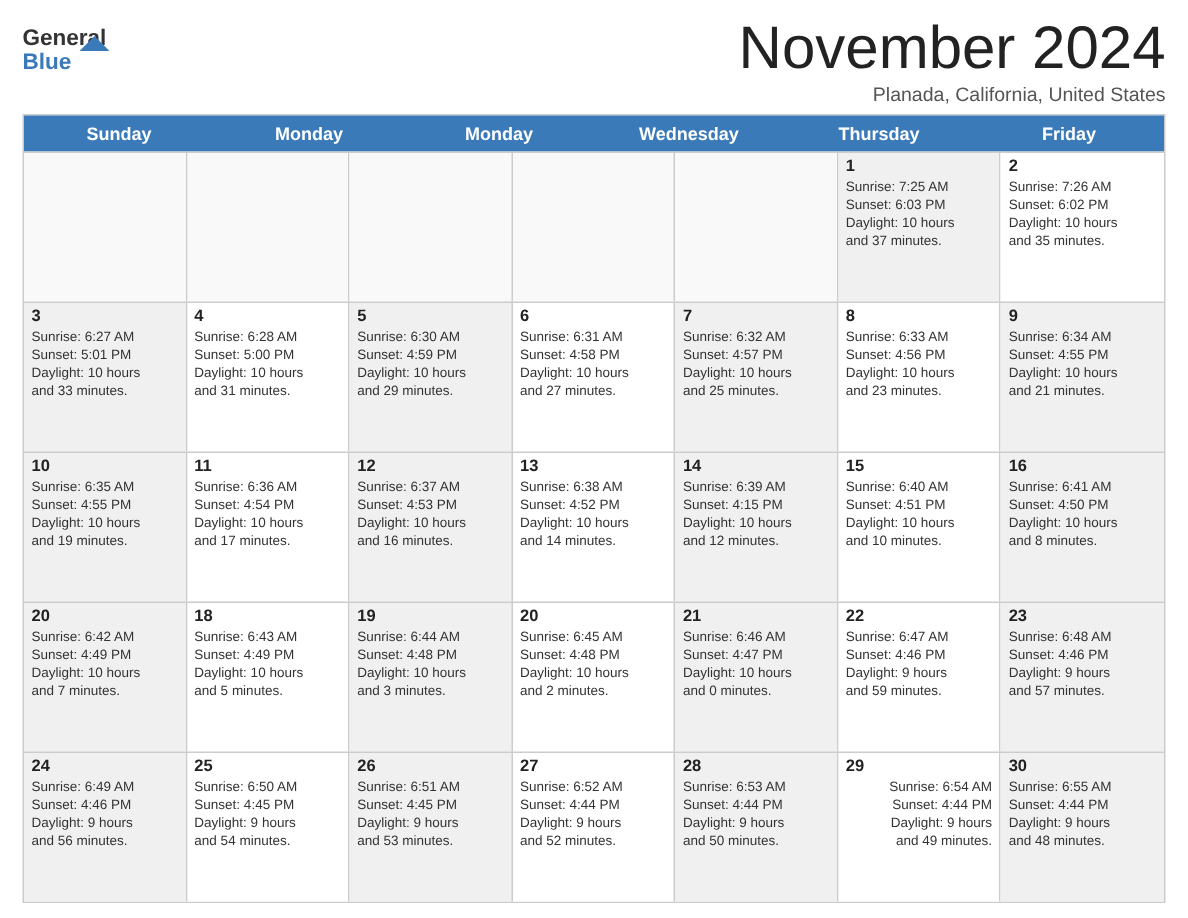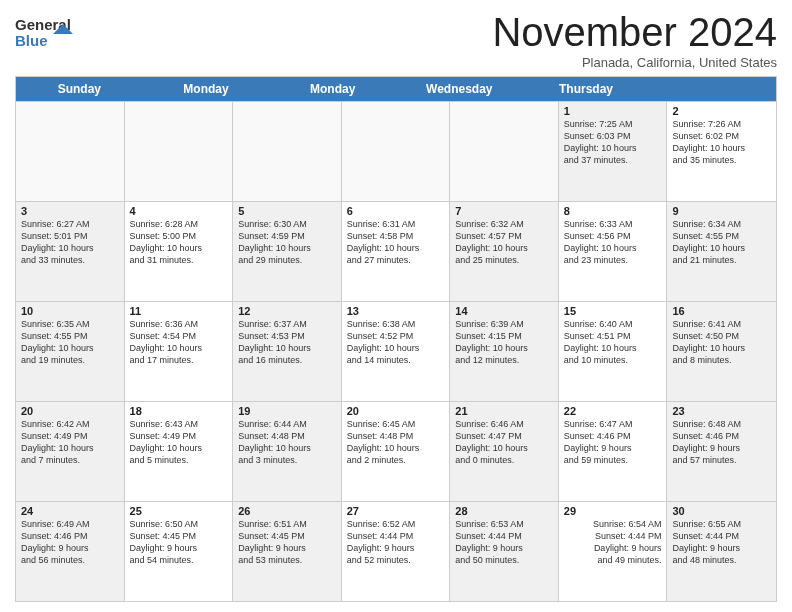--- a/index.html
+++ b/index.html
@@ -123,20 +123,21 @@
     </div>
   </div>
 
   <div class="calendar">
     <div class="cal-header">
     <div class="cal-header-cell">Sunday</div>
         <div class="cal-header-cell">Monday</div>
         <div class="cal-header-cell">Monday</div>
         <div class="cal-header-cell">Wednesday</div>
         <div class="cal-header-cell">Thursday</div>
+        <div class="cal-header-cell">Friday</div>
       </div>
     <div class="cal-body">
     <div class="cal-row">
           <div class="cal-cell empty"></div>
           <div class="cal-cell empty"></div>
           <div class="cal-cell empty"></div>
           <div class="cal-cell empty"></div>
           <div class="cal-cell empty"></div>
           <div class="cal-cell shaded">
             <div class="day-number">1</div>

